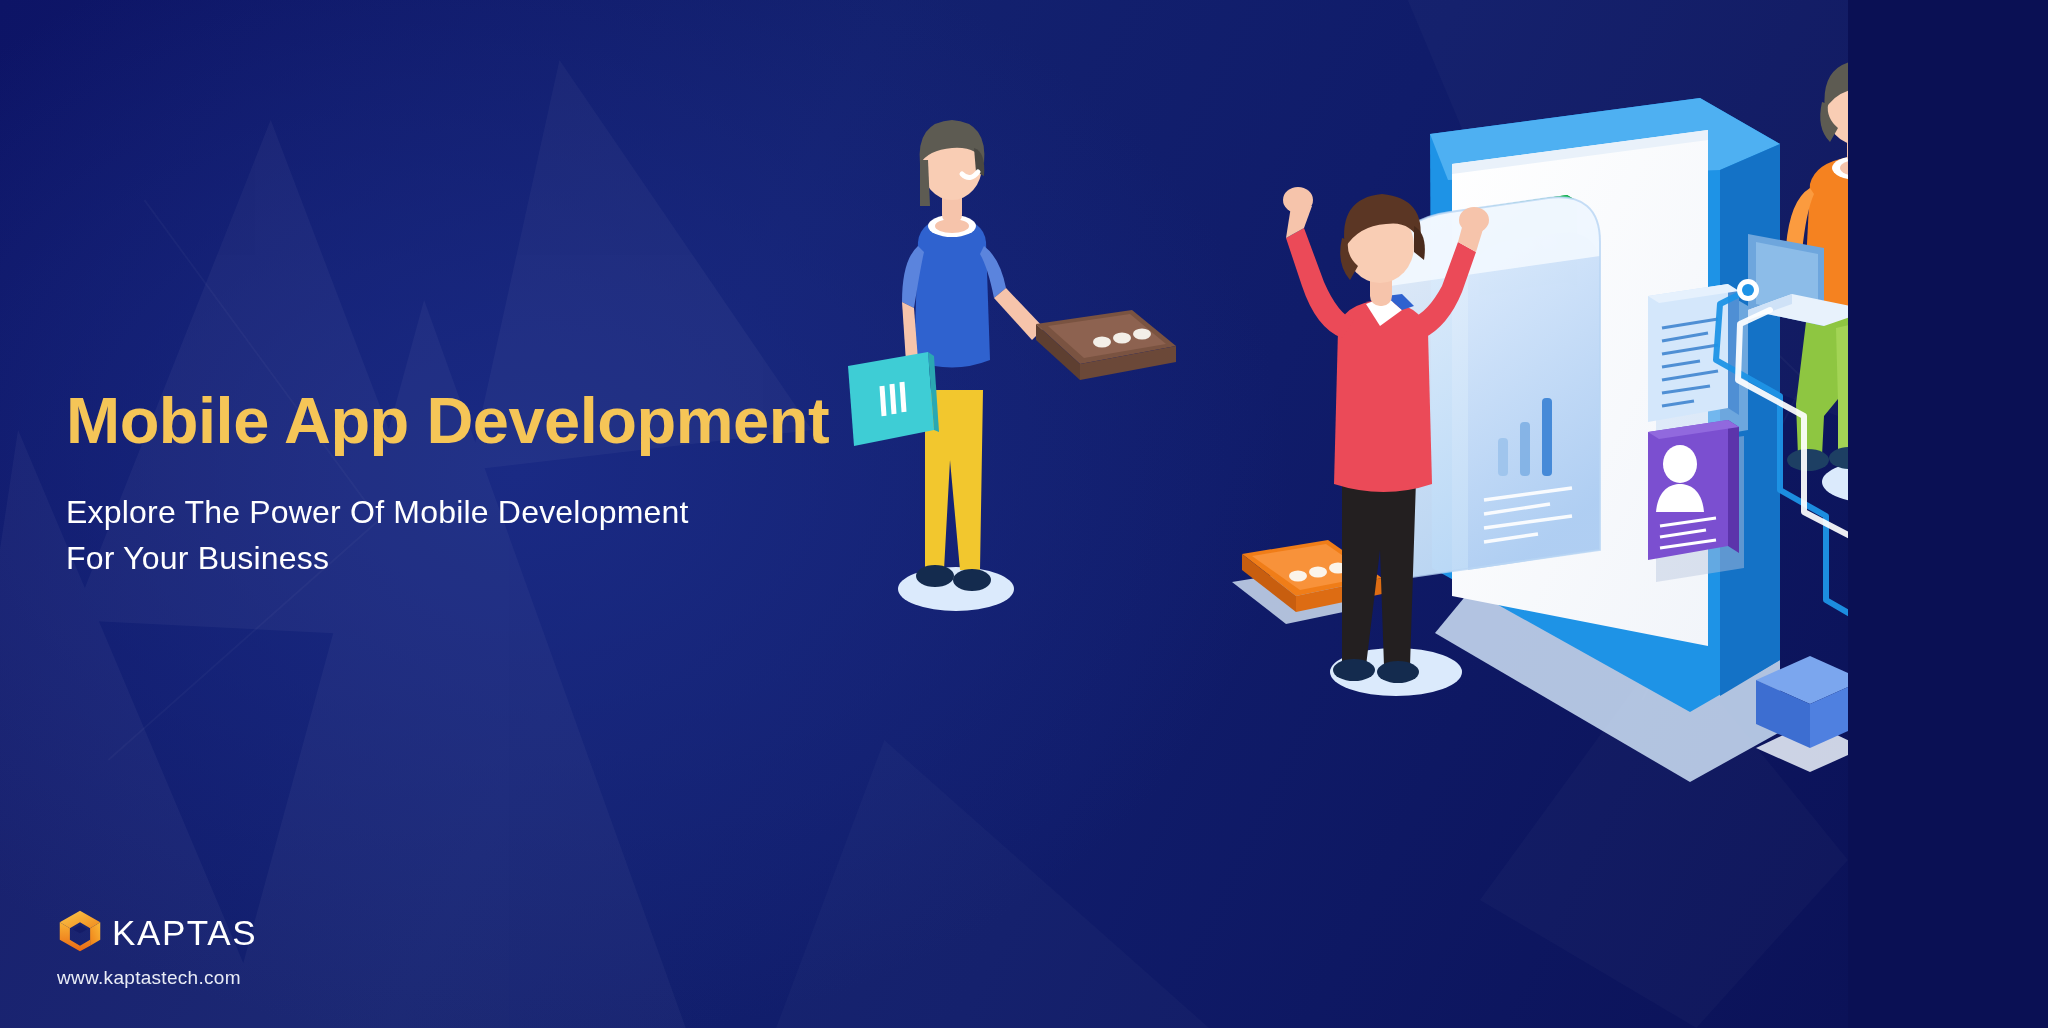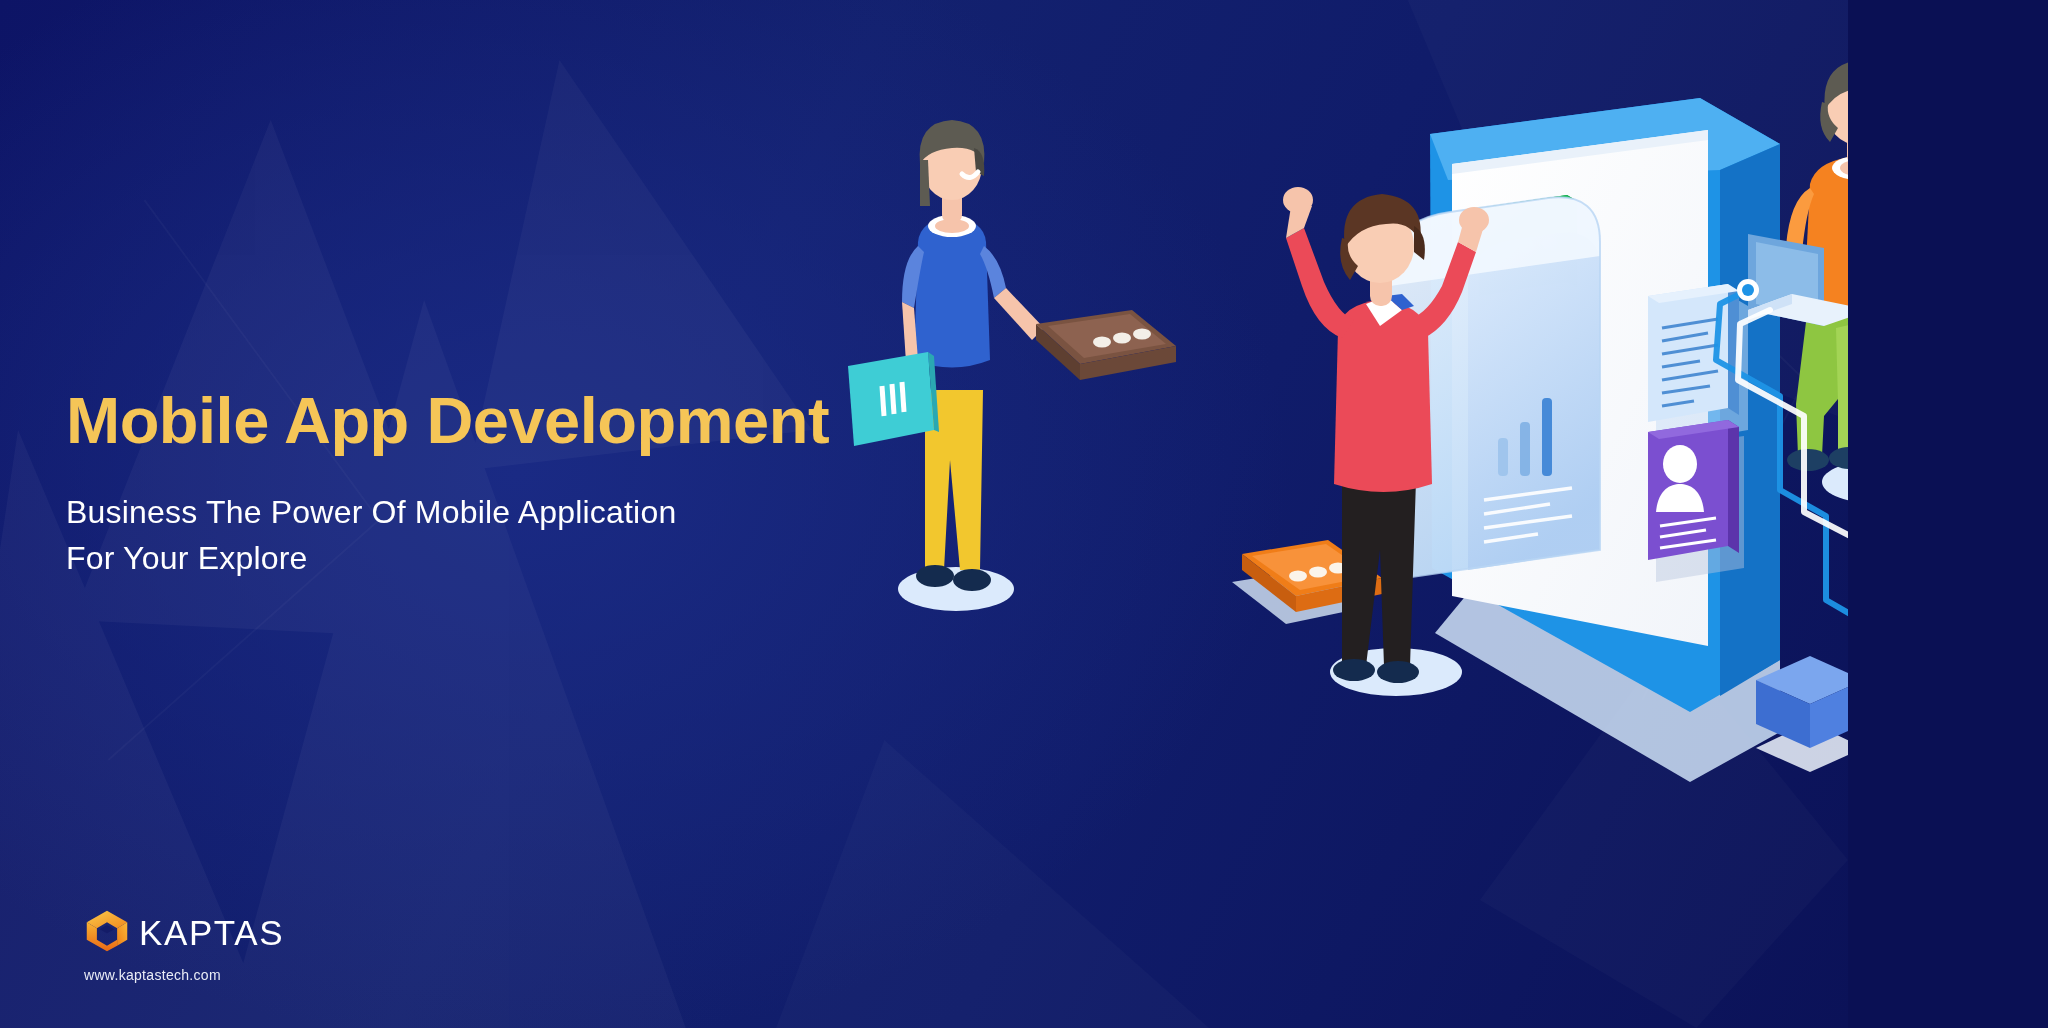--- a/index.html
+++ b/index.html
@@ -40,36 +40,36 @@
     font-size:32px;
     line-height:1.42;
     font-weight:300;
     color:#ffffff;
     letter-spacing:0.2px;
     max-width:690px;
   }
   .subhead .l2 { display:block; }
 
   
-  .logo-block { position:absolute; left:84px; top:908px; }
+  .logo-block { position:absolute; left:57px; top:908px; }
   .logo-row { display:flex; align-items:center; gap:9px; }
   .logo-mark { width:46px; height:46px; display:block; }
   .logo-word {
     color:#ffffff;
     font-size:35px;
     font-weight:400;
     letter-spacing:1.6px;
     line-height:1;
     position:relative;
     top:1px;
   }
   .logo-url {
     margin-top:13px;
     color:#e9ecf6;
-    font-size:14px;
+    font-size:19px;
     font-weight:300;
     letter-spacing:0.3px;
   }
 
   
   .art { position:absolute; left:1080px; top:60px; width:968px; height:780px; }
   .art svg { width:100%; height:100%; display:block; overflow:visible; }
 </style>
 </head>
 <body>
@@ -92,22 +92,22 @@
       <g stroke="#ffffff" stroke-opacity="0.03" fill="none" stroke-width="2">
         <polyline points="160,200 420,520 120,760"></polyline>
         <polyline points="1700,120 2000,380 1820,700"></polyline>
       </g>
     </svg>
   </div>
 
   <div class="copy">
     <h1 class="headline">Mobile App Development</h1>
     <p class="subhead">
-      <span>Business The Power Of Mobile Application</span>
-      <span class="l2">For Your Explore</span>
+      <span>Explore The Power Of Mobile Development</span>
+      <span class="l2">For Your Business</span>
     </p>
   </div>
 
   <div class="logo-block">
     <div class="logo-row">
       <span>
         <svg class="logo-mark" viewBox="0 0 100 100" aria-hidden="true">
           <defs>
             <linearGradient id="gA" x1="0" y1="0" x2="1" y2="1">
               <stop offset="0%" stop-color="#fbc94b"></stop>

